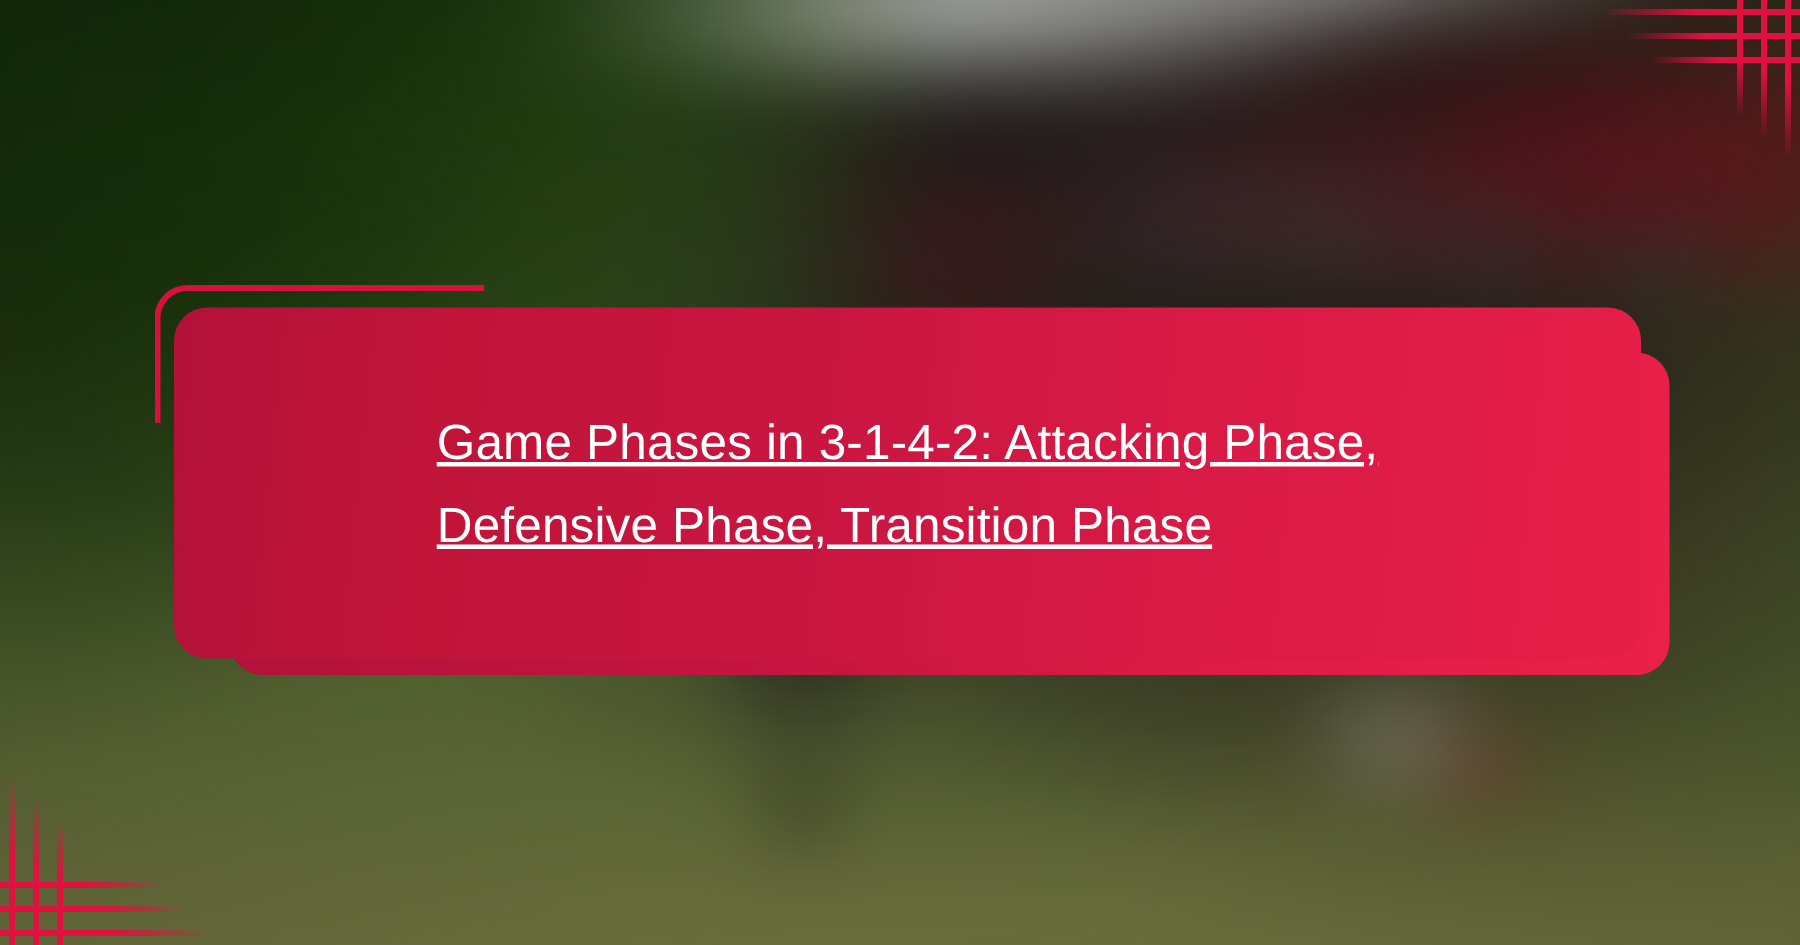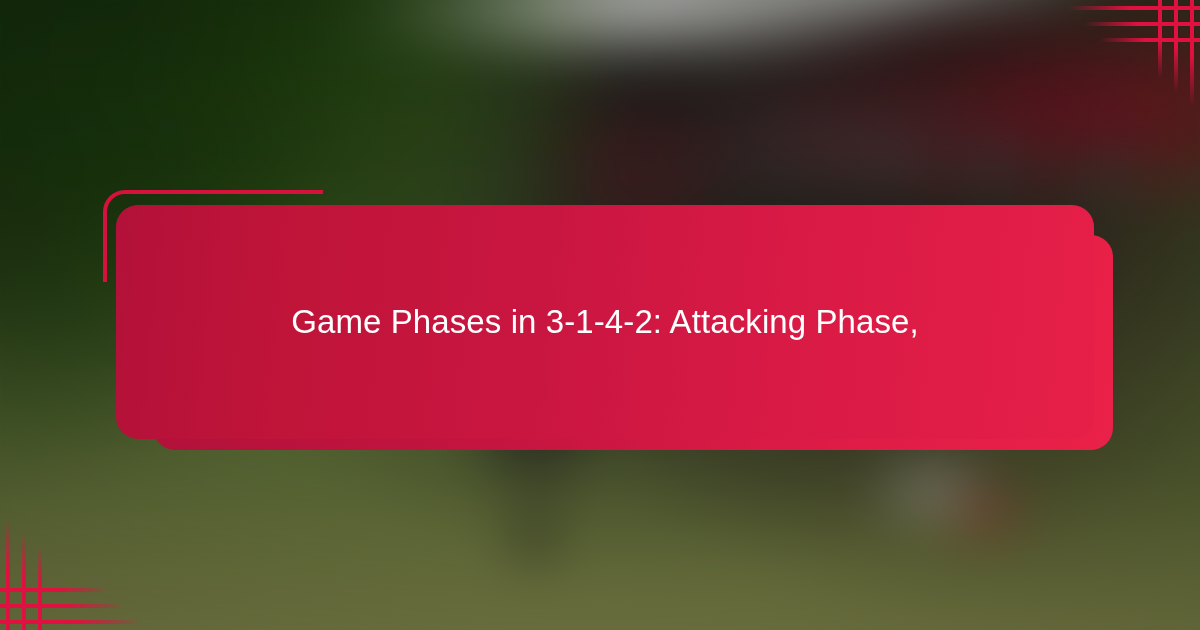--- a/index.html
+++ b/index.html
@@ -148,20 +148,21 @@
   .title {
     color:#ffffff;
     font-family:"Liberation Sans", sans-serif;
     font-size:33px;
     font-weight:400;
     line-height:1.68;
     text-align:left;
     letter-spacing:0.1px;
     padding:0 70px;
     max-width:860px;
+    text-decoration:underline;
   }
   .title .ln { display:block; white-space:nowrap; }
 </style>
 </head>
 <body>
 
 <div class="stage">
 
   <div class="photo"></div>
   <div class="photo-tone"></div>
@@ -183,17 +184,18 @@
     <div class="br-h h3"></div>
     <div class="br-v v3"></div>
   </div>
 
   <div class="card-wrap">
     <div class="card-outline"></div>
     <div class="card-back"></div>
     <div class="card">
       <h1 class="title">
         <span class="ln">Game Phases in 3-1-4-2: Attacking Phase,</span>
+        <span class="ln">Defensive Phase, Transition Phase</span>
       </h1>
     </div>
   </div>
 
 </div>
 
 </body></html>

